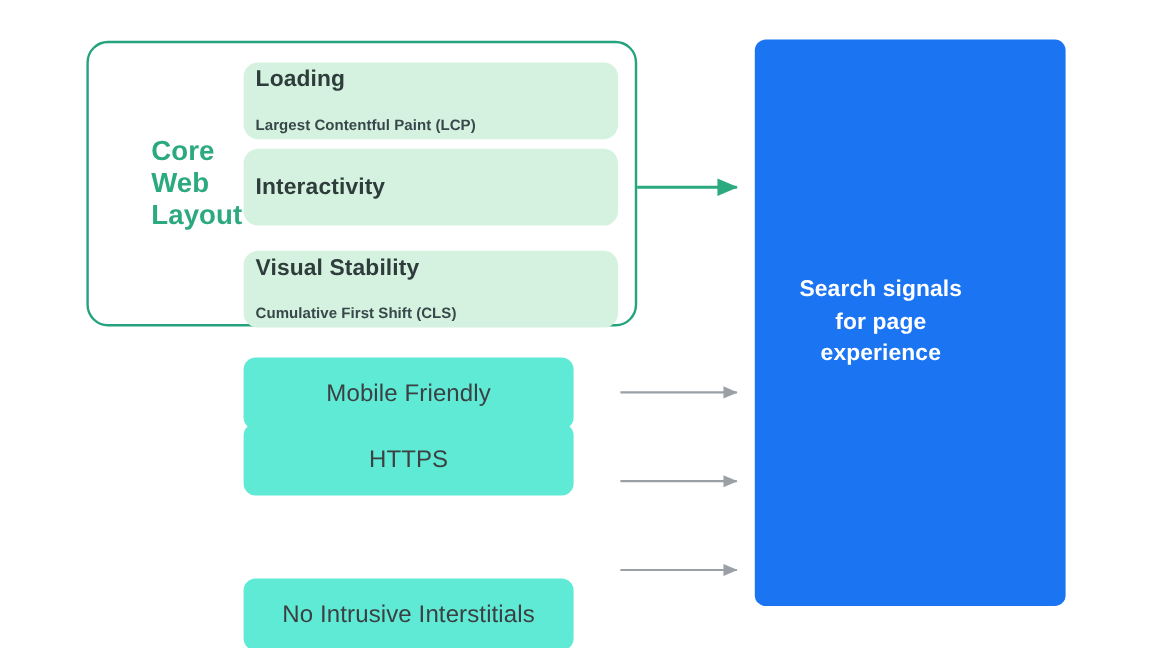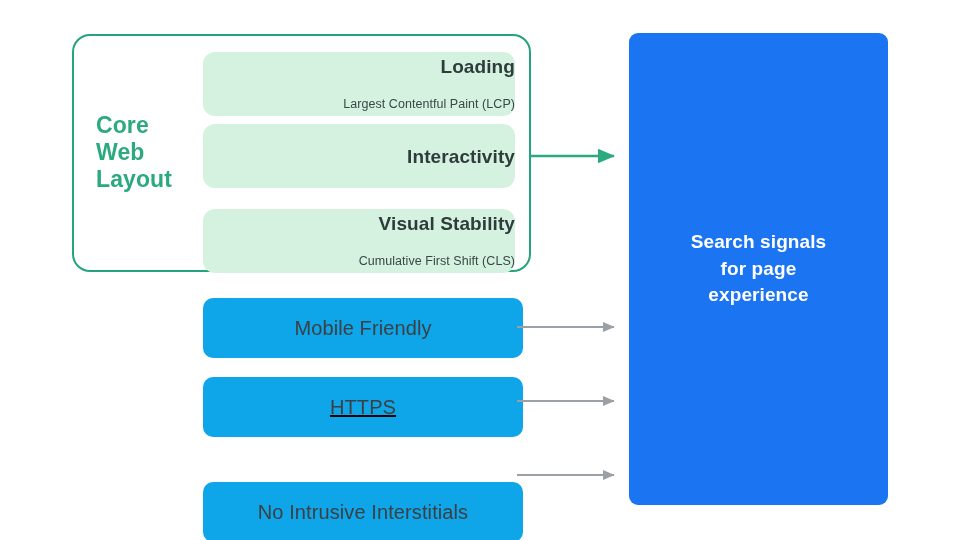--- a/index.html
+++ b/index.html
@@ -41,71 +41,72 @@
     left: 96px;
     top: 112px;
     width: 100px;
     text-align: left;
     color: #2ba97f;
     font-size: 23px;
     font-weight: bold;
     line-height: 27px;
     letter-spacing: 0.1px;
   }
-  .cwv-label span { display: block; }
+  .cwv-label span { display: block; margin-left: 30px; }
 
   
   .metric-card {
     position: absolute;
     left: 203px;
     width: 312px;
     height: 64px;
     background: #d5f2e0;
     border-radius: 12px;
     display: flex;
     flex-direction: column;
-    align-items: flex-end;
+    align-items: flex-start;
     justify-content: center;
     box-sizing: border-box;
+    padding-left: 10px;
   }
   .metric-card.c1 { top: 52px; }
   .metric-card.c2 { top: 124px; }
   .metric-card.c3 { top: 209px; }
 
   .metric-title {
     font-size: 19px;
     font-weight: bold;
     color: #2e3c3c;
     line-height: 23px;
     letter-spacing: 0.1px;
   }
   .metric-sub {
     font-size: 12.5px;
-    font-weight: normal;
+    font-weight: bold;
     color: #38484a;
     line-height: 17px;
     margin-top: 18px;
     letter-spacing: 0.05px;
   }
 
   
   .signal-card {
     position: absolute;
     left: 203px;
-    width: 320px;
+    width: 275px;
     height: 60px;
-    background: #0ea5e9;
+    background: #5eead4;
     border-radius: 10px;
     display: flex;
     align-items: center;
     justify-content: center;
     box-sizing: border-box;
   }
   .signal-card.s1 { top: 298px; }
-  .signal-card.s2 { top: 377px; text-decoration: underline; }
+  .signal-card.s2 { top: 353px; }
   .signal-card.s3 { top: 446px; margin-top: 36px; }
 
   .signal-label {
     font-size: 20px;
     font-weight: normal;
     color: #3c4043;
     line-height: 24px;
     letter-spacing: 0.1px;
   }
 
@@ -113,21 +114,20 @@
   .outcome-panel {
     position: absolute;
     left: 629px;
     top: 33px;
     width: 259px;
     height: 472px;
     background: #1b74f2;
     border-radius: 9px;
     display: flex;
     align-items: center;
-    justify-content: center;
   }
   .outcome-text {
     color: #ffffff;
     font-size: 19px;
     font-weight: bold;
     line-height: 26.5px;
     text-align: center;
     letter-spacing: 0.1px;
     width: 210px;
     white-space: pre-line;

